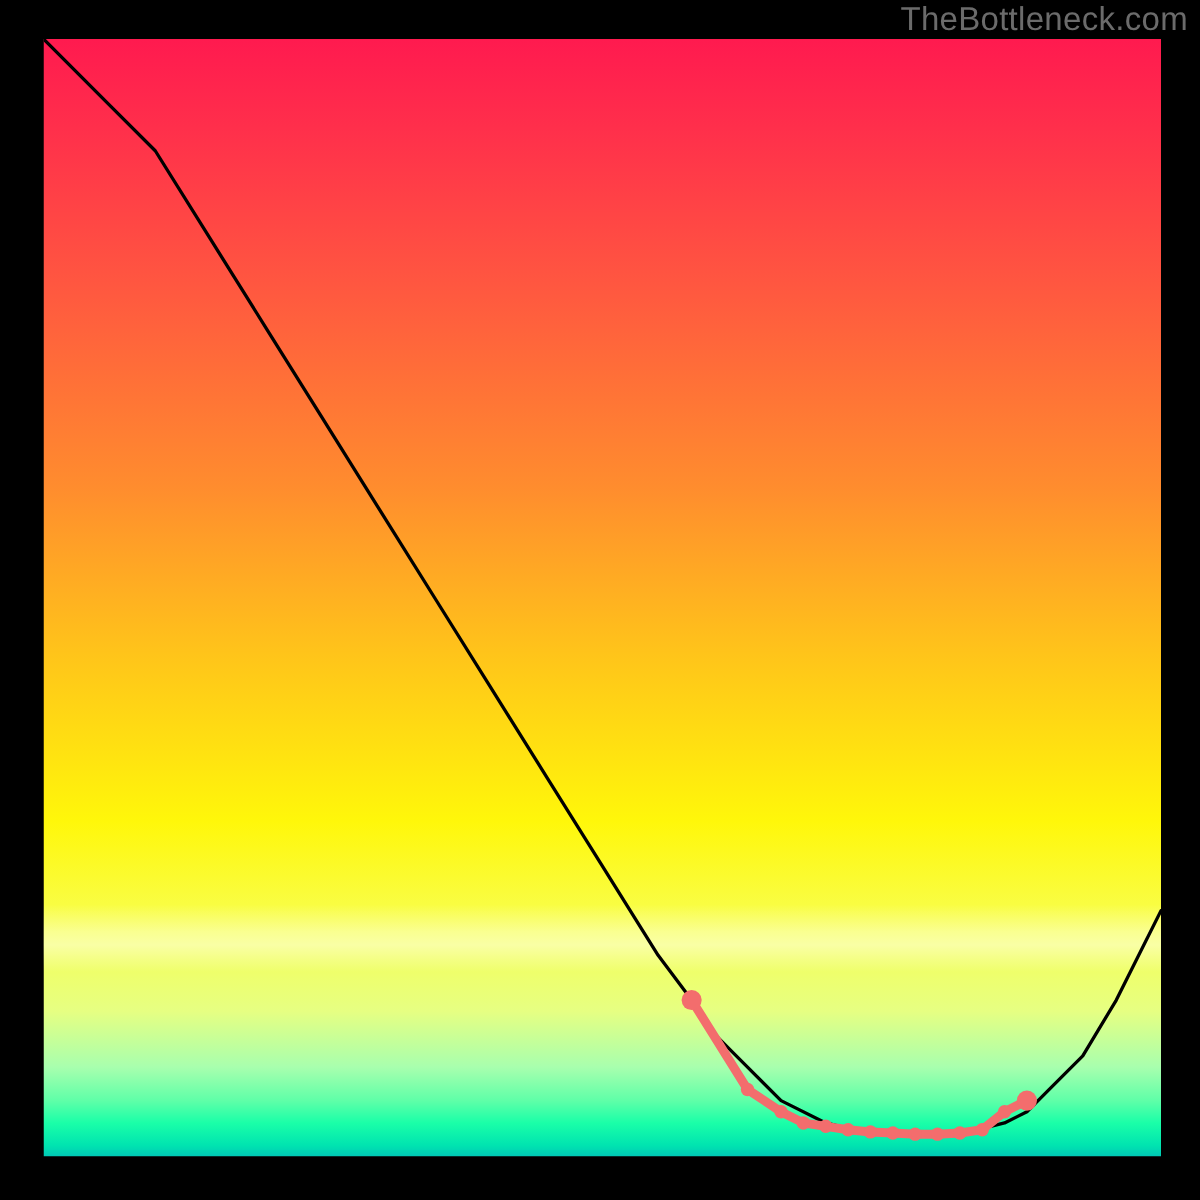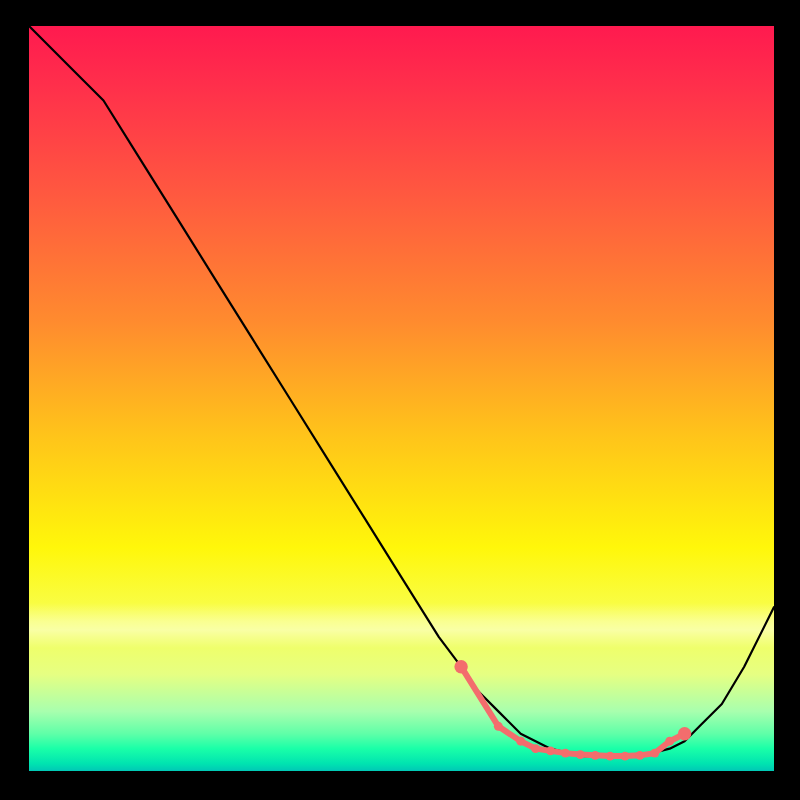--- a/index.html
+++ b/index.html
@@ -93,20 +93,21 @@
     stroke: #f36d6d;
     stroke-width: 6;
     stroke-linecap: round;
     fill: none;
   }
 </style>
 </head>
 <body>
 
 <div class="stage">
+  <div class="watermark">TheBottleneck.com</div>
 
   <div class="plot-area">
     <div class="gradient"></div>
     <div class="pale-band"></div>
 
     <svg class="curve" viewBox="0 0 100 100" preserveAspectRatio="none">
       <polyline id="curve-line" class="curve-line" points="0,0 6,6 10,10 15,18 20,26 25,34 30,42.00000000000001 35,50 40,58 45,66 50,74 55.00000000000001,82 57.99999999999999,86 60,89 63,92 66,95 70,97 74,98 78,98 82,98 86,97 88,96 90,94 93,91 96,86 100,78" vector-effect="non-scaling-stroke"></polyline>
       <polyline id="marker-connector" class="marker-connector" points="57.99999999999999,86 63,94 66,96 68,97 70,97.3 72,97.6 74,97.8 76,97.9 78,98 80,98 82,97.9 84,97.6 86,96 88,95" vector-effect="non-scaling-stroke"></polyline>
       <g id="markers">
           <circle cx="57.99999999999999" cy="86" r="0.9" class="marker"></circle>

